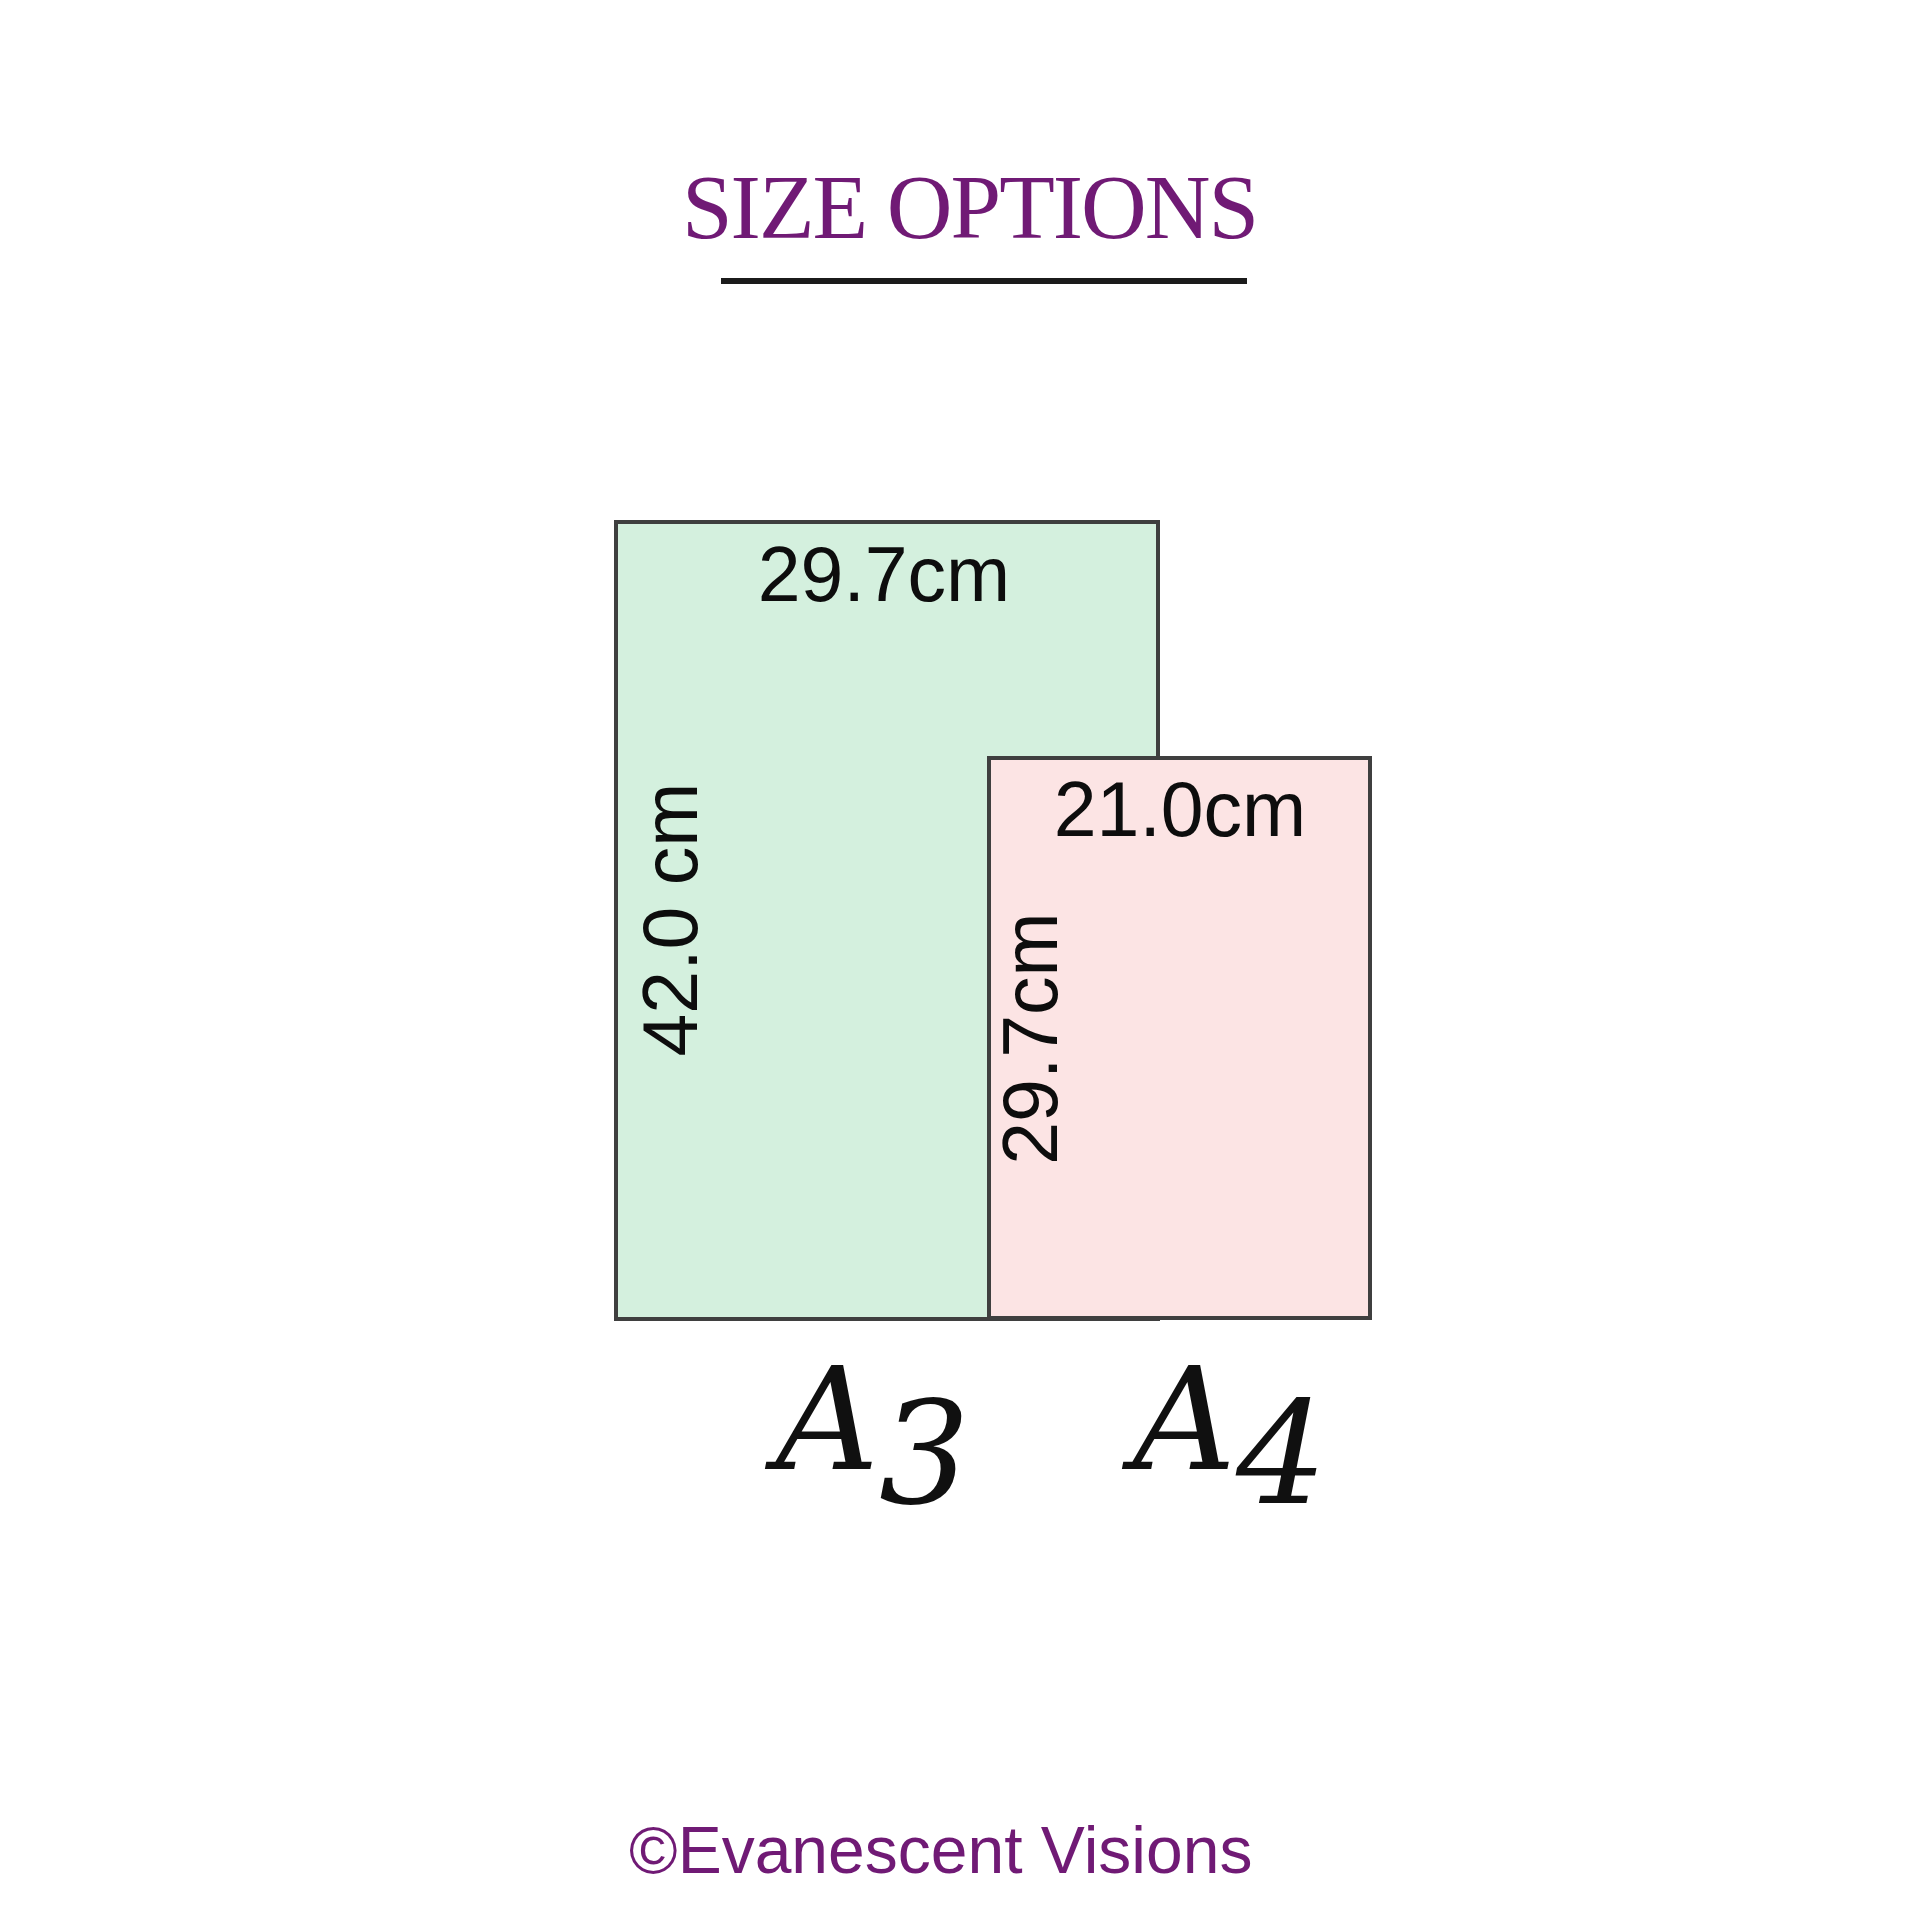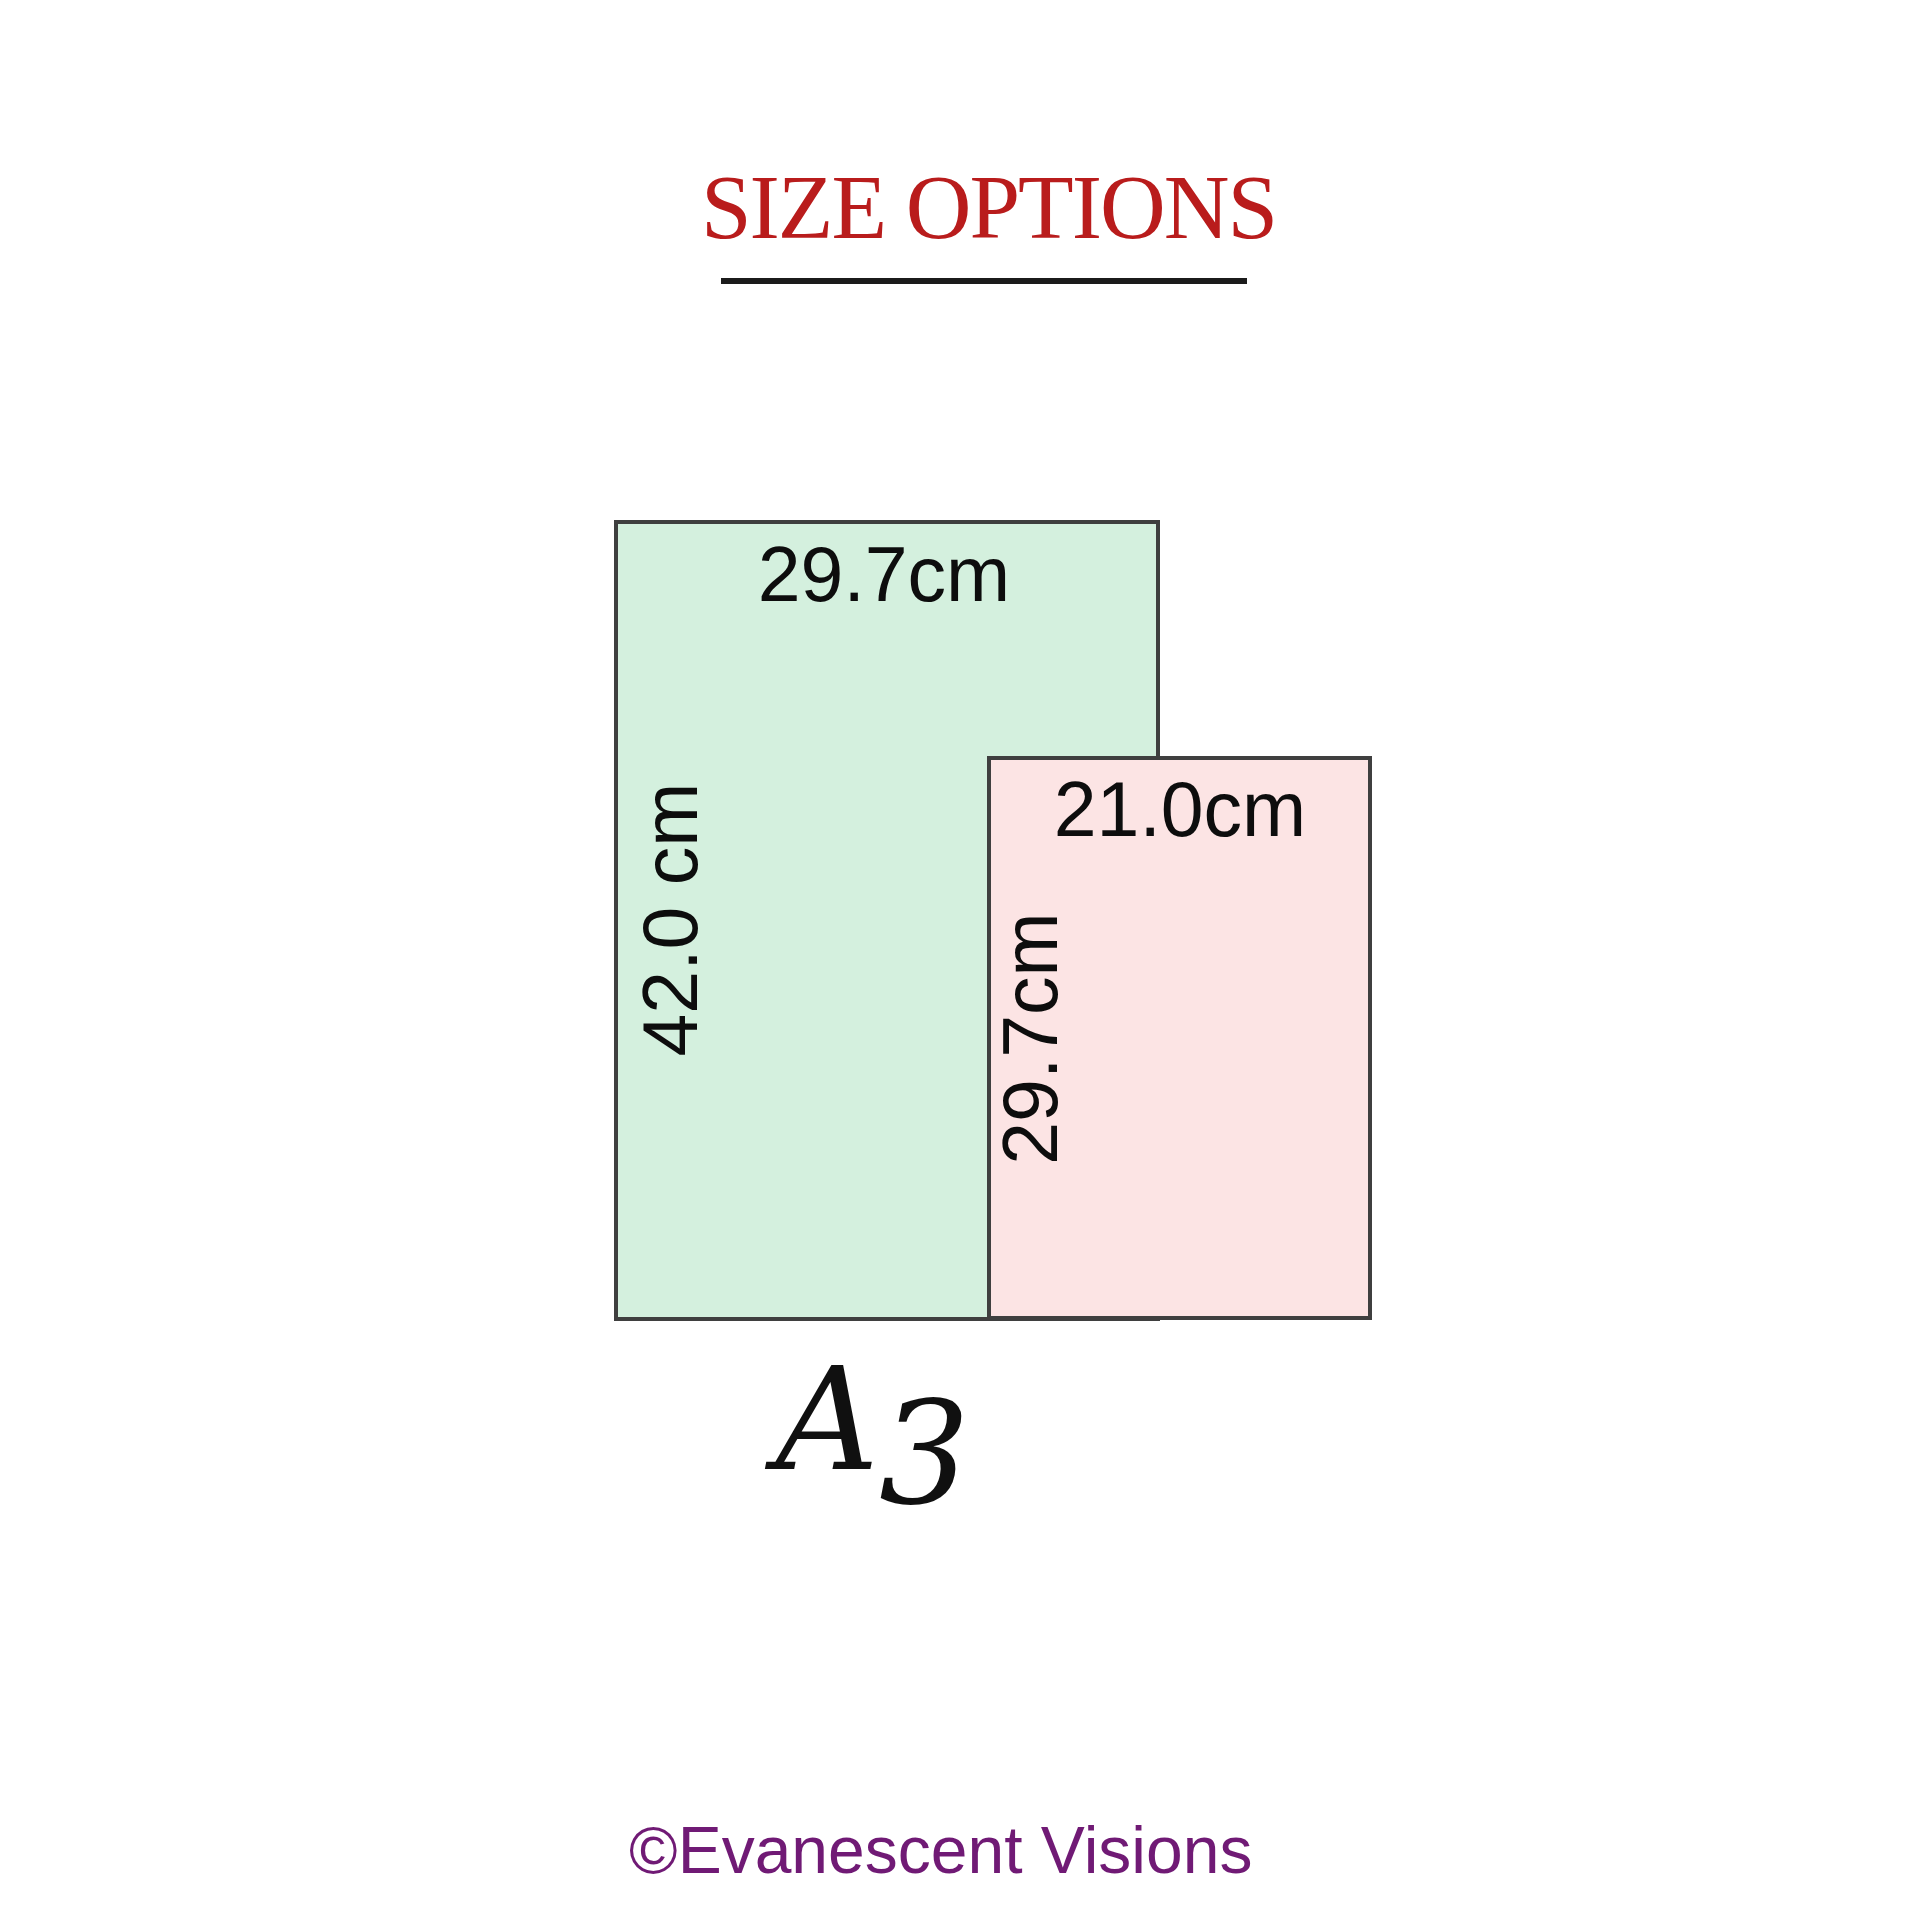--- a/index.html
+++ b/index.html
@@ -11,26 +11,26 @@
     overflow: hidden;
     font-family: "Liberation Sans", sans-serif;
   }
 
   
   .title {
     position: absolute;
     left: 682px;
     top: 162px;
     width: 594px;
-    text-align: right;
+    text-align: left;
     font-family: "Liberation Serif", serif;
     font-size: 91px;
     line-height: 1;
     letter-spacing: -2px;
-    color: #b91c1c;
+    color: #701a75;
     white-space: nowrap;
   }
   .title-underline {
     position: absolute;
     left: 721px;
     top: 278px;
     width: 526px;
     height: 6px;
     background: #1b1b1b;
   }
@@ -115,17 +115,18 @@
   <div class="dim dim-a3-width">29.7cm</div>
 
   <div class="dim dim-a3-height">42.0 cm</div>
 
   <div class="dim dim-a4-width">21.0cm</div>
 
   <div class="dim dim-a4-height">29.7cm</div>
 
   <div class="size-name name-a3"><span>A</span><span class="digit">3</span></div>
 
+  <div class="size-name name-a4"><span>A</span><span class="digit">4</span></div>
 
   <div class="copyright">©Evanescent Visions</div>
 
 </div>
 
 
 </body></html>

